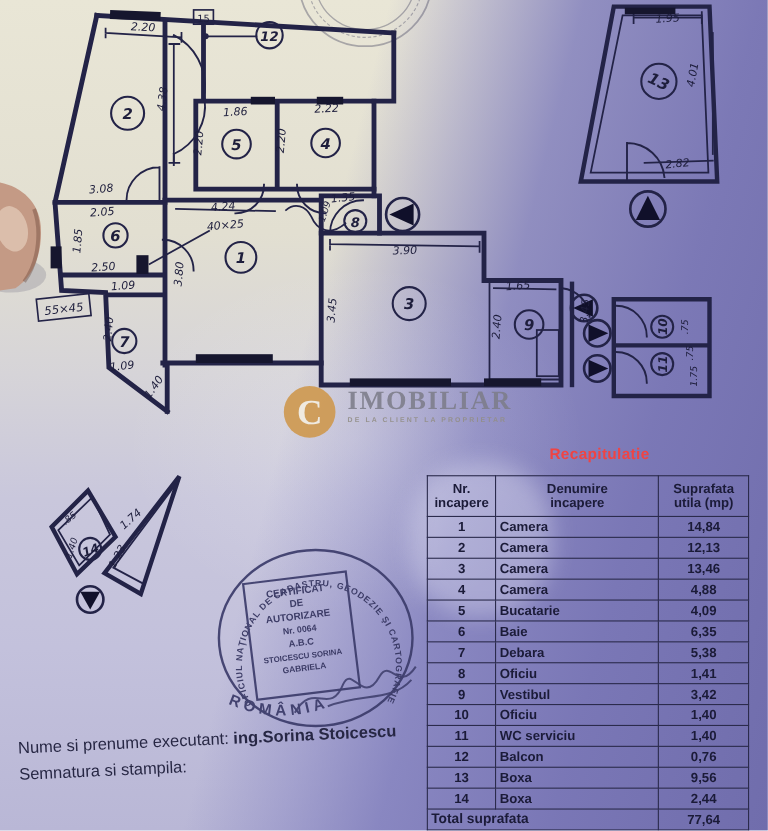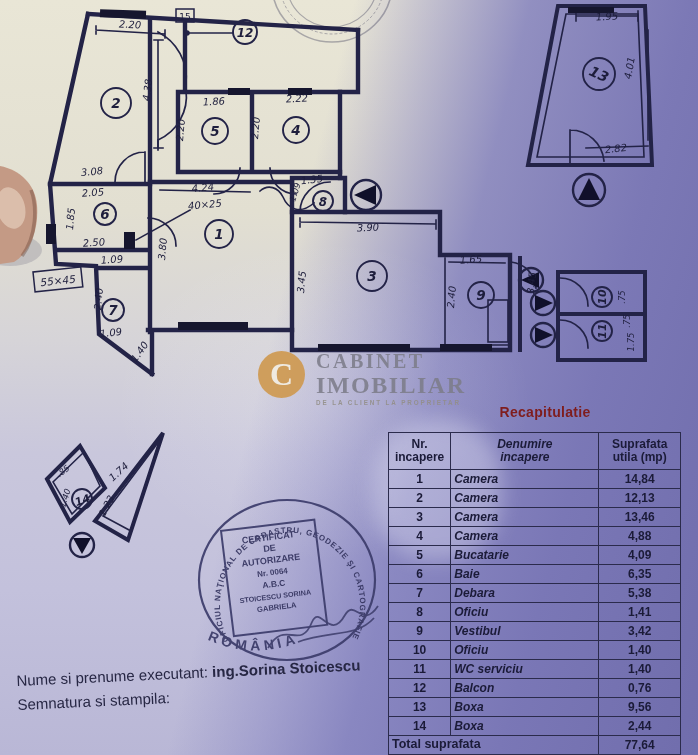--- a/index.html
+++ b/index.html
@@ -24,27 +24,27 @@
   
   .watermark{position:absolute;left:258px;top:351px;display:flex;align-items:flex-start;}
   .wm-logo{width:47px;height:47px;border-radius:50%;display:flex;align-items:center;justify-content:center;
     font-family:"Liberation Serif",serif;font-weight:bold;font-size:32px;color:#f2ede2;opacity:.92;}
   .wm-text{margin-left:11px;font-family:"Liberation Serif",serif;font-weight:bold;line-height:1;opacity:.88;}
   .wm-line1{font-size:20px;letter-spacing:2.5px;}
   .wm-line2{font-size:24px;letter-spacing:1.5px;margin-top:2px;}
   .wm-tag{font-family:"Liberation Sans",sans-serif;font-size:6.3px;font-weight:bold;letter-spacing:1.9px;margin-top:3px;}
   
   .recap-title{position:absolute;left:470px;top:404px;width:150px;text-align:center;
-    font-size:14px;font-weight:bold;color:#7f1d1d;letter-spacing:.3px;}
+    font-size:14px;font-weight:bold;color:#ef4444;letter-spacing:.3px;}
   table.recap{position:absolute;left:388px;top:432px;width:293px;border-collapse:collapse;
     color:#1b1b38;font-size:12px;font-weight:bold;}
   table.recap td,table.recap th{border:1.6px solid #2b2b4c;padding:0 3px;height:18px;line-height:1.05;margin-top:20px;}
   table.recap th{height:36px;font-size:12px;text-align:center;vertical-align:middle;}
   .c-nr{width:56px;text-align:center;}
-  .c-name{width:152px;text-align:left;padding-left:6px;font-style:italic;}
+  .c-name{width:152px;text-align:left;padding-left:6px;}
   .c-area{width:77px;text-align:center;}
   .total-label{text-align:left;padding-left:4px;font-size:12.5px;}
   
   .footer{position:absolute;left:16px;top:672px;color:#272744;transform:rotate(-2.6deg);transform-origin:left top;}
   .footer .l1{font-size:15px;}
   .footer .l1 b{font-weight:bold;}
   .footer .l2{font-size:15px;margin-top:7px;}
   
   .thumb-svg{position:absolute;left:0;top:150px;}
 </style>
@@ -283,21 +283,20 @@
   <path d="M0,16 C20,20 35,34 37,55 C39,80 30,102 14,112 L0,114 Z" fill="#c49a85"></path>
   <ellipse cx="11" cy="58" rx="14" ry="21" fill="#dcc0ad" transform="rotate(-14 11 58)" opacity="0.95"></ellipse>
   <path d="M31,40 C37,56 37,86 22,106" stroke="rgba(100,62,50,0.38)" stroke-width="3.5" fill="none"></path>
 </svg>
 
 <div class="watermark">
   <div class="wm-logo" style="background:#cf9a52;">
       <span>C</span>
     </div>
   <div class="wm-text" style="color:#7d7d8a;">
-    <div class="wm-line1">CABINET</div>
     <div class="wm-line2">IMOBILIAR</div>
     <div class="wm-tag" style="color:#928e86;">DE LA CLIENT LA PROPRIETAR</div>
   </div>
 </div>
 
 <div class="recap-title">Recapitulatie</div>
 
 <table class="recap">
   <thead>
     <tr>

